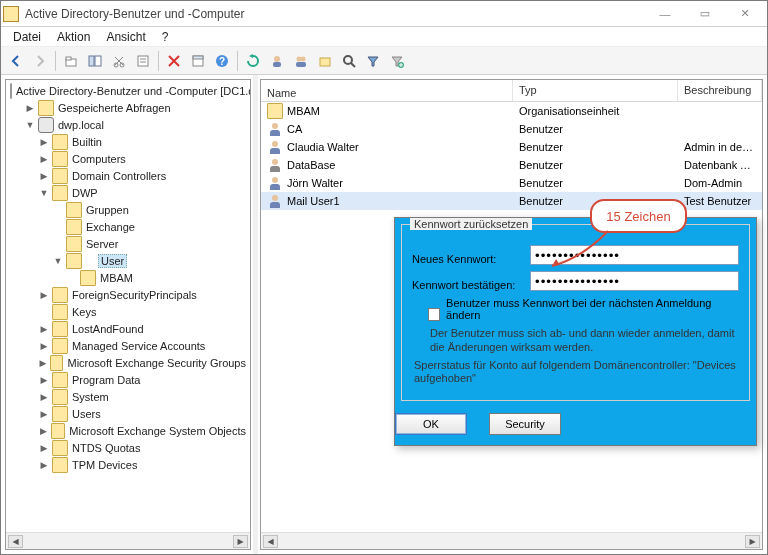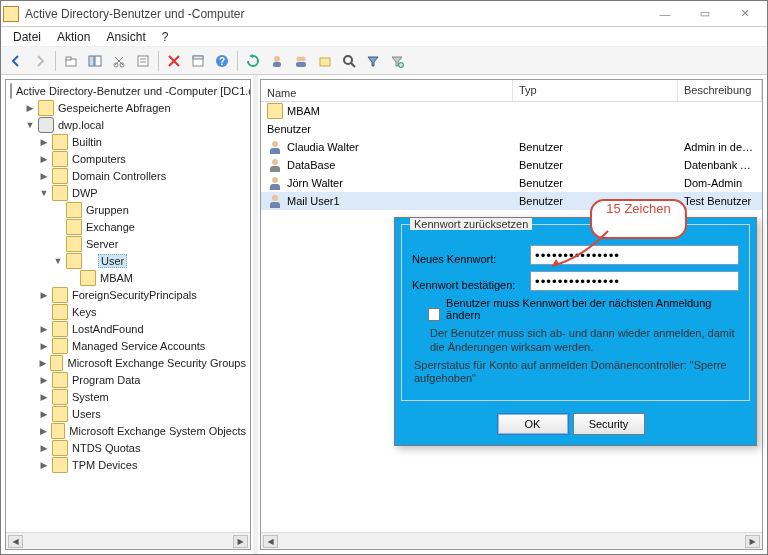--- a/index.html
+++ b/index.html
@@ -56,26 +56,26 @@
   
   .dialog { position:absolute; left:394px; top:217px; width:363px; background:#0ea5e9; border:1px solid #7a7a7a; box-shadow:3px 3px 8px rgba(0,0,0,.25); font-size:11px; }
   .dialog .group { border:1px solid #cfcfcf; margin:6px; padding:14px 10px 10px 10px; position:relative; }
   .dialog .group .legend { position:absolute; top:-7px; left:8px; background:#f0f0f0; padding:0 4px; color:#333; }
   .form-row { display:flex; align-items:flex-end; margin:6px 0; }
   .form-row label { width:118px; }
   .pw-input { flex:1; border:1px solid #7a9ac0; background:#fff; height:20px; padding:0 4px; font-family:inherit; letter-spacing:1px; }
   .chk-row { display:flex; align-items:flex-end; margin:6px 16px; gap:6px; }
   .chk { width:13px; height:13px; border:1px solid #7a7a7a; background:#fff; margin-top:1px; }
   .note { color:#333; margin:4px 0 4px 2px; line-height:1.25; }
-  .dlg-buttons { display:flex; justify-content:center; gap:4px; padding:6px 10px 10px 0; }
+  .dlg-buttons { display:flex; justify-content:flex-start; gap:22px; padding:6px 10px 10px 0; }
   .dlg-btn { min-width:72px; height:22px; border:1px solid #7a7a7a; background:linear-gradient(#fdfdfd,#e5e5e5); display:flex; align-items:center; justify-content:center; }
   .dlg-btn.primary { border:1px solid #3a76c4; box-shadow:inset 0 0 0 1px #8db4e3; }
 
   
-  .callout { position:absolute; left:590px; top:199px; width:97px; height:40px; border:2px solid #d44a3a; border-radius:14px; background:#fff; display:flex; justify-content:center; color:#d44a3a; font-size:13px; }
+  .callout { position:absolute; left:590px; top:199px; width:97px; height:34px; border:2px solid #d44a3a; border-radius:14px; background:#fff; display:flex; align-items:center; justify-content:center; color:#d44a3a; font-size:13px; }
   .callout-line { position:absolute; width:68px; height:40px; left:552px; top:228px; }
   .callout-line svg { width:100%; height:100%; overflow:visible; }
 
   .tree-pane { width:246px; }
   .list-pane { flex:1; }
 
   .indent-0{padding-left:4px}.indent-1{padding-left:18px}.indent-2{padding-left:32px}
   .indent-3{padding-left:46px}.indent-4{padding-left:60px}
 </style>
 </head>
@@ -339,23 +339,31 @@
         <div class="col c-name">Name</div>
         <div class="col c-typ">Typ</div>
         <div class="col c-desc">Beschreibung</div>
       </div>
       <div class="list-body" id="list-body">
           <div class="list-row">
             <div class="cell c-name">
               <span class="u-icon org" style="position: relative;"></span>
               <span>MBAM</span>
             </div>
+            <div class="cell c-typ">Organisationseinheit</div>
             <div class="cell c-desc"></div>
           </div>
           <div class="list-row">
+            <div class="cell c-name">
+              <span class="u-icon " style="position: relative;">
+                <span class="head"></span>
+                <span class="body"></span>
+              </span>
+              <span>CA</span>
+            </div>
             <div class="cell c-typ">Benutzer</div>
             <div class="cell c-desc"></div>
           </div>
           <div class="list-row">
             <div class="cell c-name">
               <span class="u-icon " style="position: relative;">
                 <span class="head"></span>
                 <span class="body"></span>
               </span>
               <span>Claudia Walter</span>
@@ -416,21 +424,21 @@
     <div class="form-row">
       <label>Kennwort bestätigen:</label>
       <input class="pw-input" type="text" value="•••••••••••••••" style="">
     </div>
 
     <div class="chk-row">
       <span class="chk"></span>
       <span>Benutzer muss Kennwort bei der nächsten Anmeldung ändern</span>
     </div>
     <div class="note" style="margin-left:18px;">Der Benutzer muss sich ab- und dann wieder anmelden, damit die Änderungen wirksam werden.</div>
-    <div class="note">Sperrstatus für Konto auf anmelden Domänencontroller: "Sperre aufgehoben"</div>
+    <div class="note">Sperrstatus für Konto auf folgendem Domänencontroller: "Devices aufgehoben"</div>
 
   </div>
   <div class="dlg-buttons">
     <div class="dlg-btn primary">
         <span>OK</span>
       </div>
     <div class="dlg-btn">
         <span>Security</span>
       </div>
   </div>

